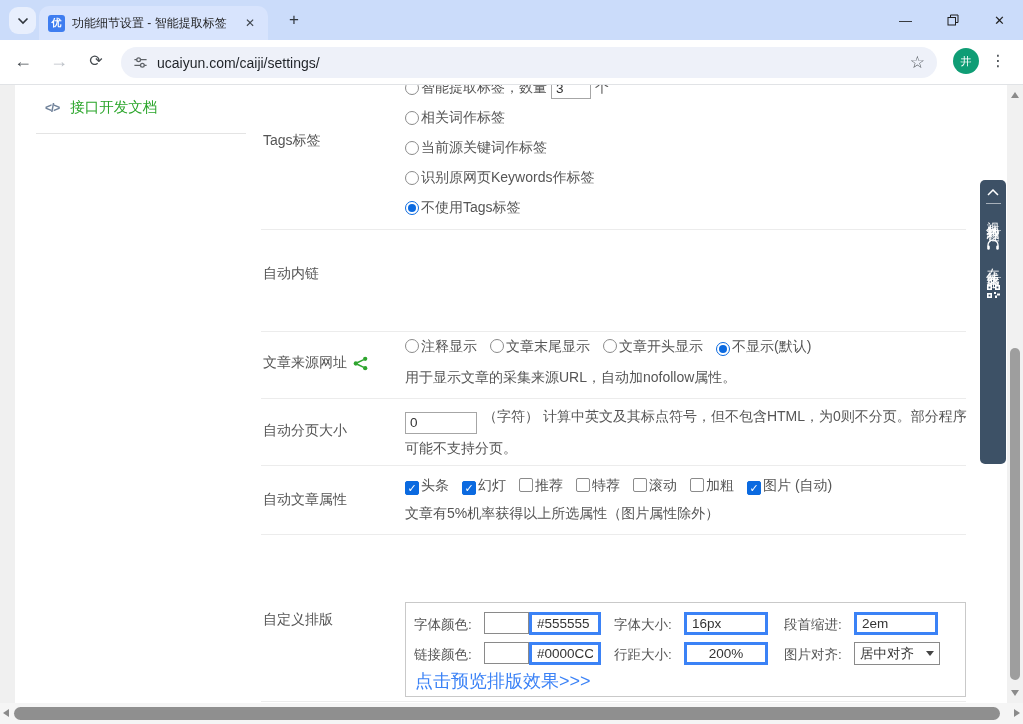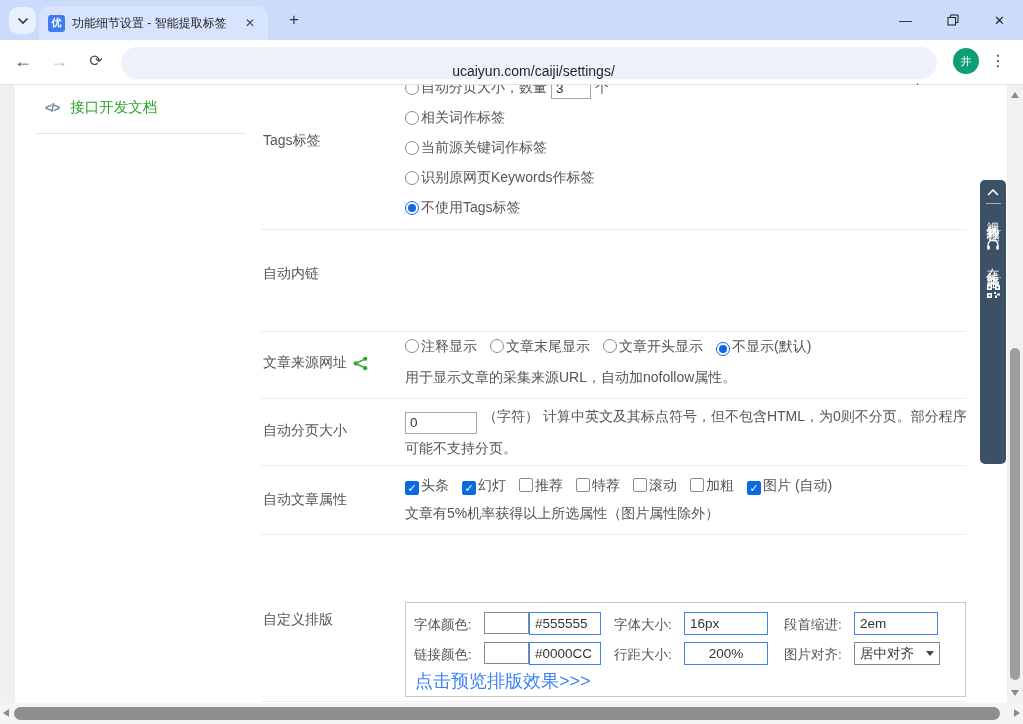--- a/index.html
+++ b/index.html
@@ -17,21 +17,21 @@
   .newtab-btn { position:absolute; left:283px; top:9px; font-size:17px; color:#30363d; padding:1px 6px; cursor:pointer; }
   .win-controls { position:absolute; right:0; top:0; height:40px; display:flex; }
   .win-btn { width:47px; height:40px; display:flex; align-items:center; justify-content:center; font-size:13px; color:#1f1f1f; cursor:pointer; }
 
   
   .toolbar { position:absolute; left:0; top:40px; width:1023px; height:45px; background:#fff; border-bottom:1px solid #e1e3e6; }
   .nav-ic { position:absolute; top:10px; font-size:18px; line-height:22px; color:#474c51; width:26px; text-align:center; cursor:pointer; }
   .nav-back { left:10px; }
   .nav-fwd  { left:46px; color:#bcc1c7; }
   .nav-reload { left:83px; font-size:16px; }
-  .url-pill { position:absolute; left:121px; top:7px; width:816px; height:31px; border-radius:16px; background:#eef1f9; display:flex; align-items:center; padding:16px 12px; cursor:text;flex-direction:column; }
+  .url-pill { position:absolute; left:121px; top:7px; width:816px; height:31px; border-radius:16px; background:#eef1f9; display:flex; align-items:center; padding:4px 12px; cursor:text; }
   .url-text { font-size:14px; color:#1f2328; margin-left:9px; }
   .star { margin-left:auto; font-size:17px; color:#51565c; cursor:pointer; }
   .avatar { position:absolute; right:44px; top:8px; width:26px; height:26px; border-radius:50%; background:#0f9d75; color:#fff; font-size:11px; display:flex; align-items:center; justify-content:center; cursor:pointer; }
   .menu-dots { position:absolute; right:10px; top:9px; font-size:16px; color:#474c51; padding:2px 7px; cursor:pointer; }
 
   
   .page { position:absolute; left:0; top:85px; width:1007px; height:618px; background:#fff; overflow:hidden; }
   .left-strip { position:absolute; left:0; top:0; width:15px; height:100%; background:#f0f0f0; }
 
   .sidebar-item { position:absolute; left:45px; top:13px; display:flex; align-items:center; gap:11px; cursor:pointer; }
@@ -60,21 +60,21 @@
   .tagchip { display:inline-block; background:#fdeeee; color:#e04646; font-size:13px; padding:0 4px; border-radius:2px; line-height:22px; }
   .gap24 { display:inline-block; width:24px; }
   .gap14 { display:inline-block; width:14px; }
   .grp { margin-right:13px; white-space:nowrap; }
   .note-green { color:#008000; }
   .desc { position:absolute; left:405px; font-size:14px; color:#555; }
 
   
   .fmt-box { position:absolute; left:405px; top:517px; width:561px; height:95px; border:1px solid #c9c9c9; background:#fff; }
   .f-lab { position:absolute; font-size:13.5px; color:#555; }
-  .f-in { position:absolute; height:23px; border:1px solid #3b82f6; font-size:13.5px; color:#333; padding:0 5px; font-family:inherit; background:#fff; }
+  .f-in { position:absolute; height:23px; border:3px solid #3b82f6; font-size:13.5px; color:#333; padding:0 5px; font-family:inherit; background:#fff; }
   .swatch { position:absolute; width:45px; height:22px; border:1px solid #8a8a8a; padding:2px; background:#fff; cursor:pointer; }
   .swatch-fill { width:100%; height:100%; }
   .fake-sel { position:absolute; width:86px; height:23px; border:1px solid #8a8a8a; background:#fff; font-size:13.5px; color:#333; display:flex; align-items:center; padding:0 5px; cursor:pointer;justify-content:flex-end; }
   .sel-caret { margin-left:auto; width:0; height:0; border-left:4px solid transparent; border-right:4px solid transparent; border-top:5px solid #444; }
   .preview-link { position:absolute; left:9px; top:66px; font-size:18px; color:#3b82f6; cursor:pointer; }
 
   
   .float-bar { position:absolute; right:17px; top:180px; width:26px; height:284px; background:#3d5166; border-radius:5px; display:flex; flex-direction:column; align-items:center; padding:9px 0 8px; gap:7px; z-index:5; }
   .fb-div { width:15px; border-top:1px solid rgba(255,255,255,.55); }
   .v-text { writing-mode:vertical-rl; text-orientation:upright; color:#fff; font-size:13px; letter-spacing:3px; line-height:1; cursor:pointer; }
@@ -152,21 +152,21 @@
     <div class="hr" style="top:144px"></div>
     <div class="hr" style="top:246px"></div>
     <div class="hr" style="top:313px"></div>
     <div class="hr" style="top:380px"></div>
     <div class="hr" style="top:449px"></div>
     <div class="hr" style="top:616px"></div>
 
     <div class="row-label" style="top:47px">Tags标签</div>
     <div class="opt-line" style="top:-11px">
       <span class="rd"></span>
-      <span>自动分页大小，数量</span>
+      <span>智能提取标签，数量</span>
       <input class="txt-in in-small" value="3" style="">
       <span>个</span>
     </div>
     <div class="opt-line" style="top:19px">
       <span class="rd"></span>
       <span>相关词作标签</span>
     </div>
     <div class="opt-line" style="top:49px">
       <span class="rd"></span>
       <span>当前源关键词作标签</span>

